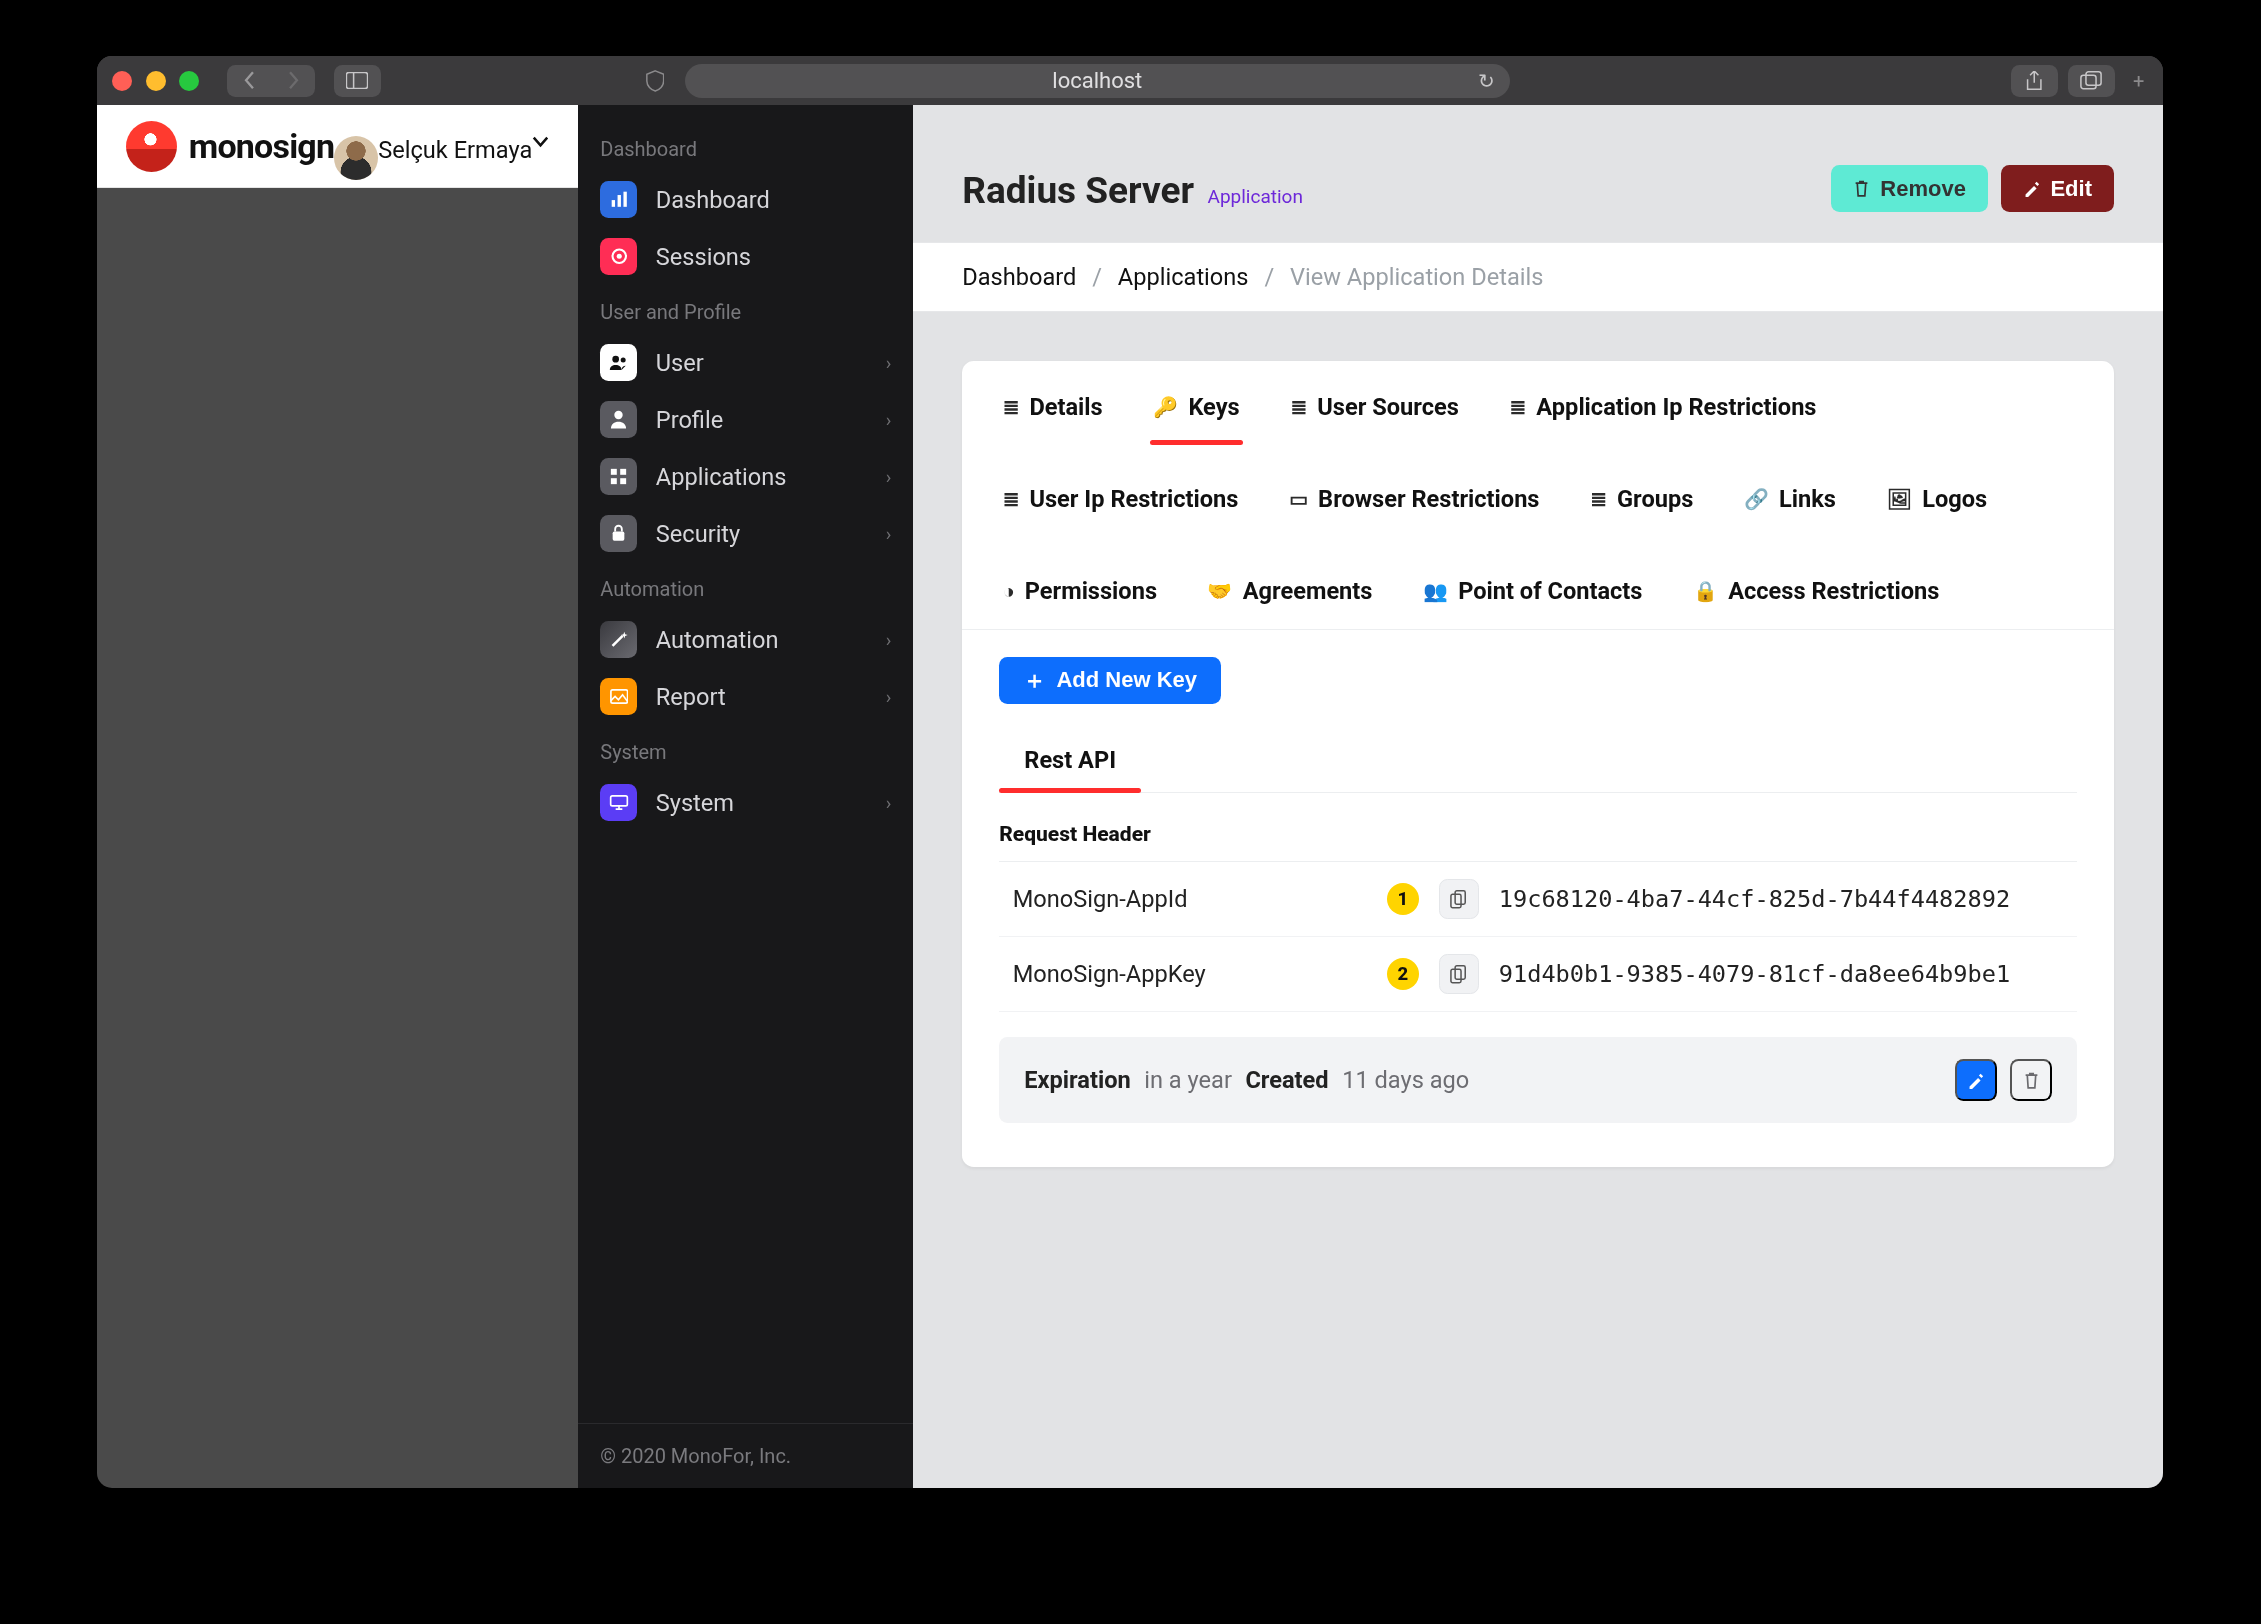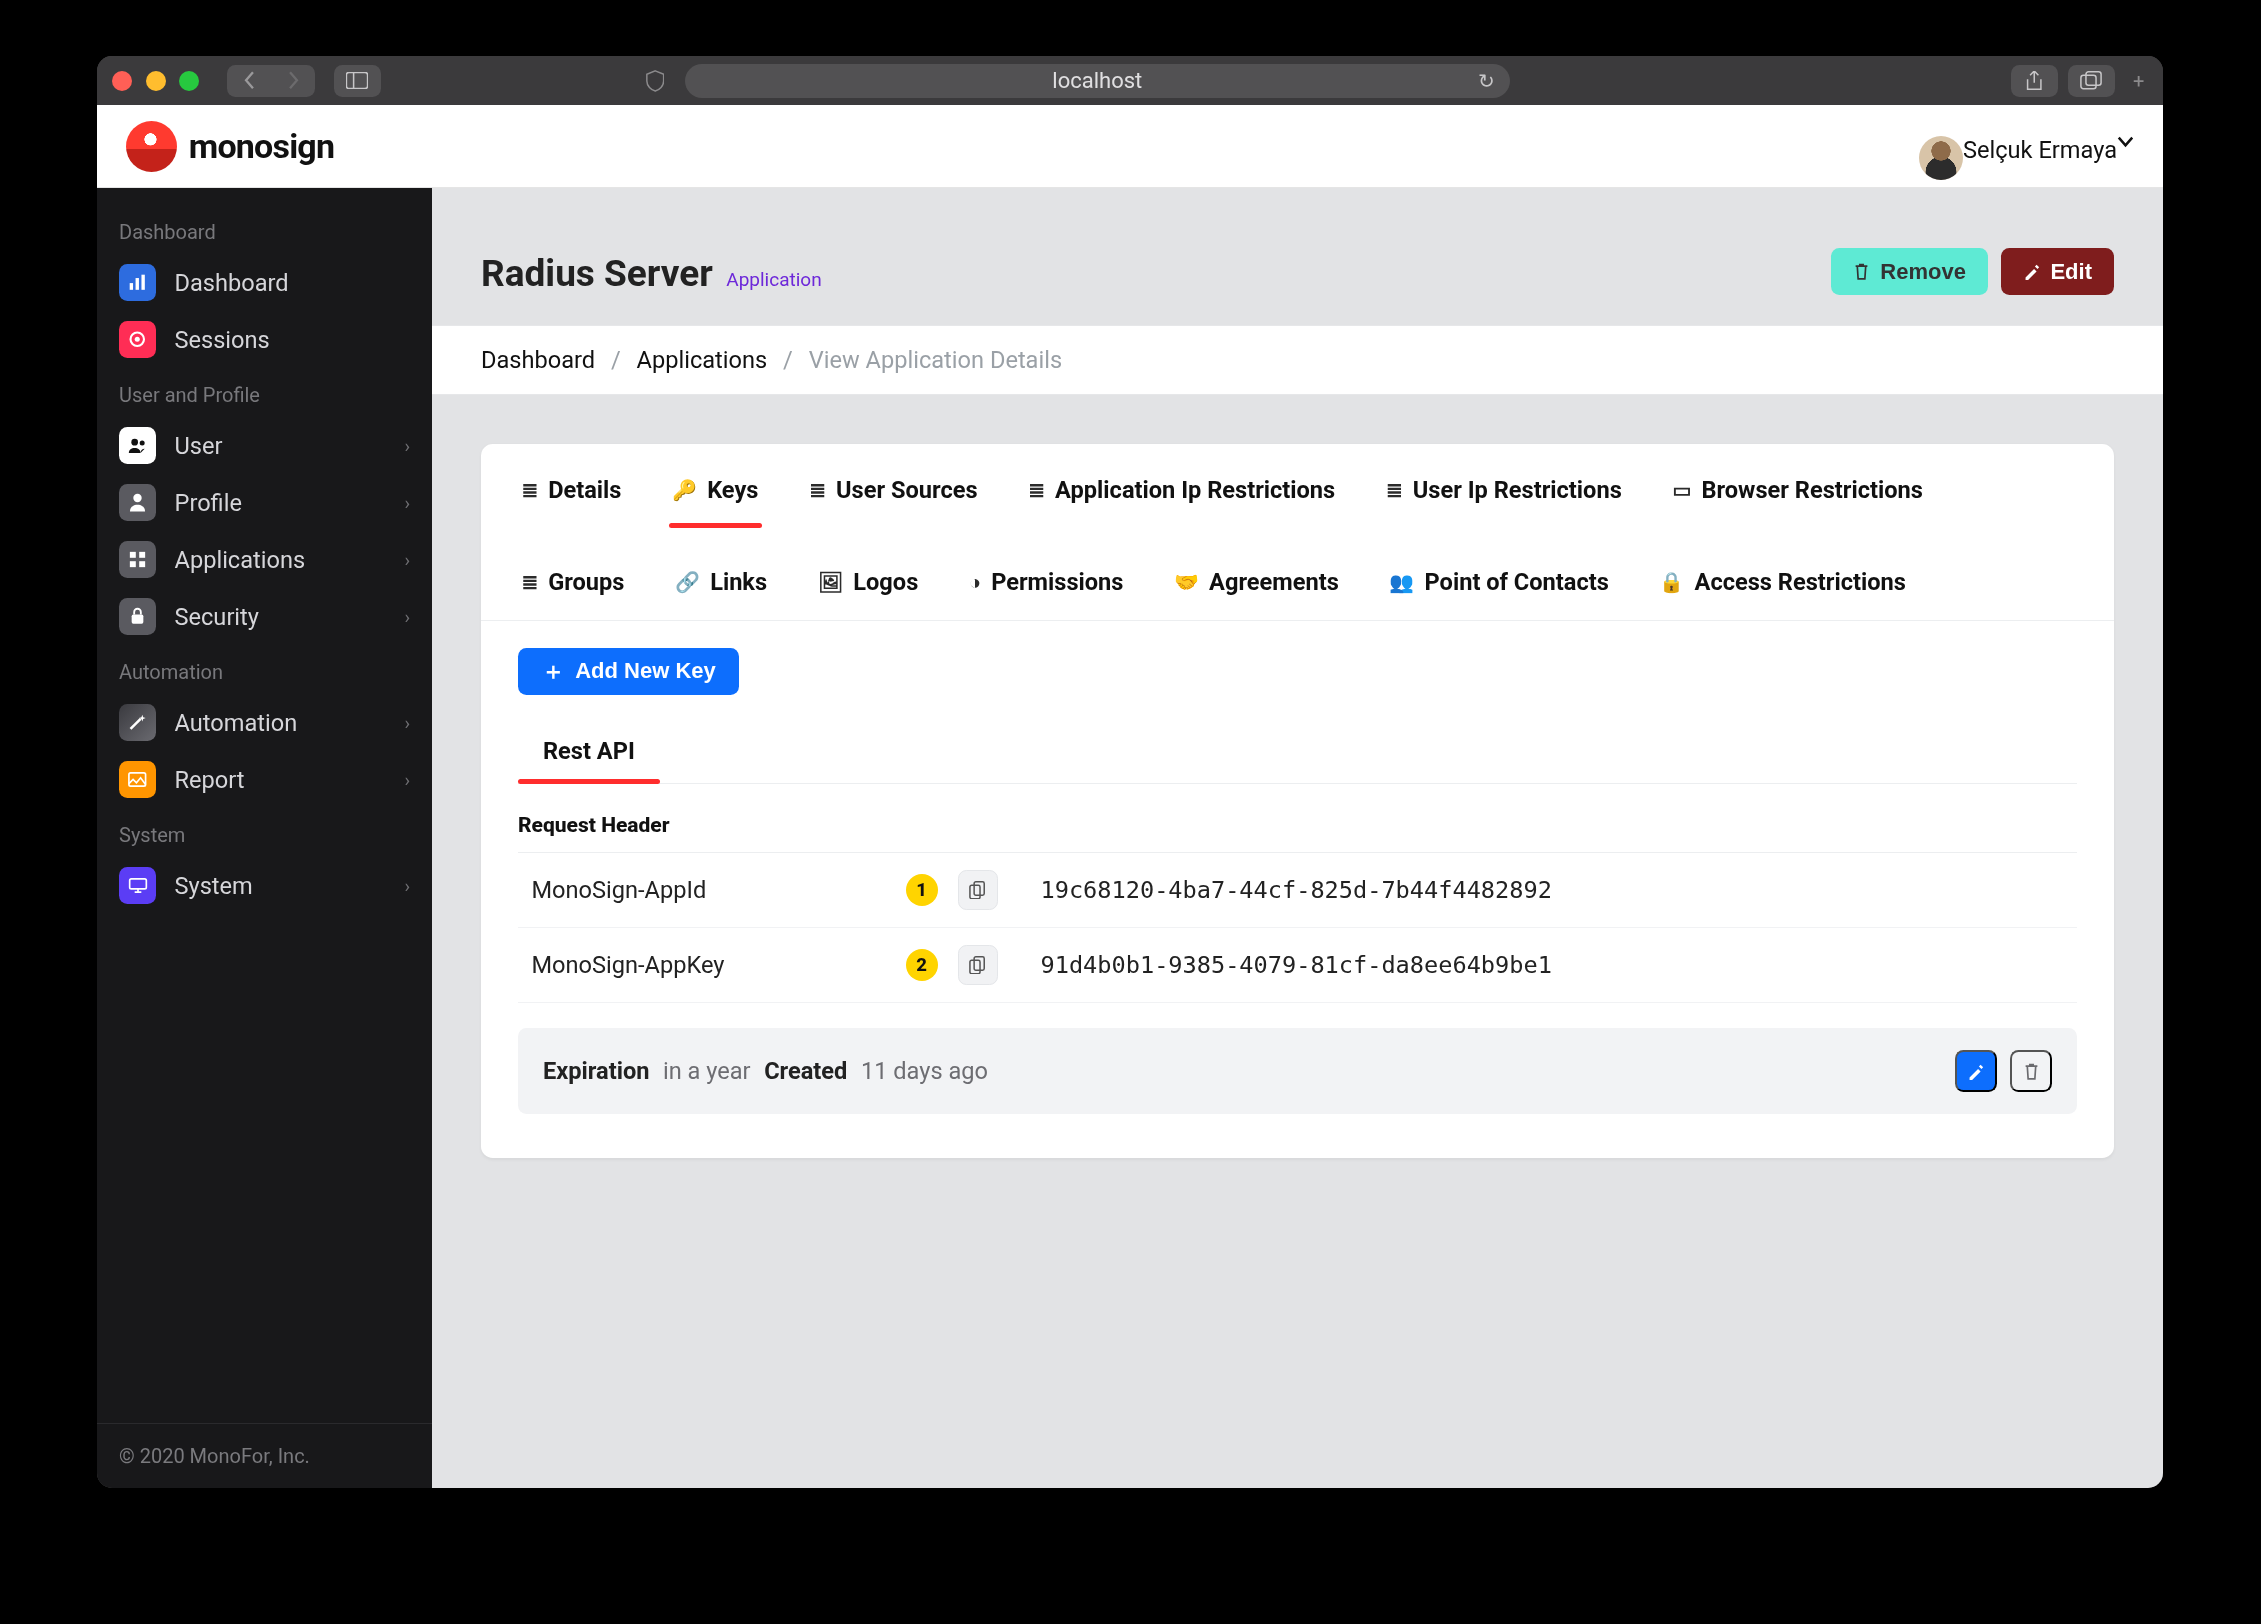--- a/index.html
+++ b/index.html
@@ -52,21 +52,21 @@
     justify-content:center;
     font-size: 22px;
     position: relative;
   }
   .addr-refresh { position:absolute; right:15px; color:#c7c6c8; font-size:20px;}
   .right-chrome { position:absolute; right:11.8px; display:flex; gap:10px; align-items:center;}
   .chrome-btn { width:47px; height:32px; border-radius:8.4px; background:#525153; display:flex; align-items:center; justify-content:center; color:#c7c6c8; font-size:17px;}
   .plus-tab { width:25px; height:25px; color:#8b8a8c; display:flex; align-items:center; justify-content:center; font-size:20px; margin-left:1.7px;}
 
   
-  .app-window { position:absolute; top:49px; left:0; right:0; bottom:0; display:flex; flex-direction:column; }
+  .app-window { position:absolute; top:49px; left:0; right:0; bottom:0; display:flex; }
   .topbar {
     height: 83px; background:#fff; display:flex; align-items:center; justify-content:space-between; padding:0 29px;
     border-bottom:0.8px solid #e5e5e5;
   }
   .brand { display:flex; align-items:center; gap:11.8px; font-size:34px; font-weight:700; letter-spacing:-0.8px;}
   .brand-mark {
     width:51px; height:51px; border-radius:50%;
     background: radial-gradient(circle at 48% 36%, #fff 0 14%, transparent 15%),
                 linear-gradient(180deg,#ff3a2f 0 55%, #c4221a 55% 100%);
     display:inline-block;
@@ -120,21 +120,21 @@
   .subtabs { margin-top:23.6px; border-bottom:0.8px solid #eceef0; display:flex;}
   .subtab { padding:18.5px 25px; font-size:23.6px; font-weight:700; color:#111; position:relative;}
   .subtab.active::after{ content:""; position:absolute; left:0; right:0; bottom:-0.8px; height:5px; background:#ff2d2d; border-radius:2.5px;}
 
   .section-title { font-size:21px; font-weight:800; margin-top:29px; color:#111;}
   .kv-table { margin-top:15px; border-top:0.8px solid #eceef0;}
   .kv-row { display:flex; align-items:center; gap:20px; padding:17px 13.5px; border-bottom:0.8px solid #f1f2f4;}
   .kv-label { flex:0 0 354px; font-size:23.6px; color:#222;}
   .num-badge { width:32px; height:32px; border-radius:50%; background:#ffd400; display:flex; align-items:center; justify-content:center; font-weight:800; font-size:18.5px; color:#111;}
   .copy-btn { width:40px; height:40px; border-radius:8.4px; background:#f1f2f4; border:0.8px solid #e4e6e9; display:flex; align-items:center; justify-content:center; color:#4a4a4a;}
-  .kv-val { font-family: ui-monospace, SFMono-Regular, Menlo, Consolas, monospace; font-size:23.6px; color:#222;margin-left:23px;}
+  .kv-val { font-family: ui-monospace, SFMono-Regular, Menlo, Consolas, monospace; font-size:23.6px; color:#222;}
 
   .meta-box { margin-top:25px; background:#f2f3f5; border-radius:8.4px; padding:22px 25px; display:flex; align-items:center; gap:13.5px; font-size:23.6px; color:#222;}
   .meta-box .sp{flex:1;}
   .icon-btn { width:42px; height:42px; border-radius:8.4px; display:flex; align-items:center; justify-content:center; font-size:18.5px;}
   .icon-btn.blue{ background:#0d6efd; color:#fff;}
   .icon-btn.ghost{ background:transparent; color:#6a6a6e;}
 
   
   svg { display:block;}
 </style>

